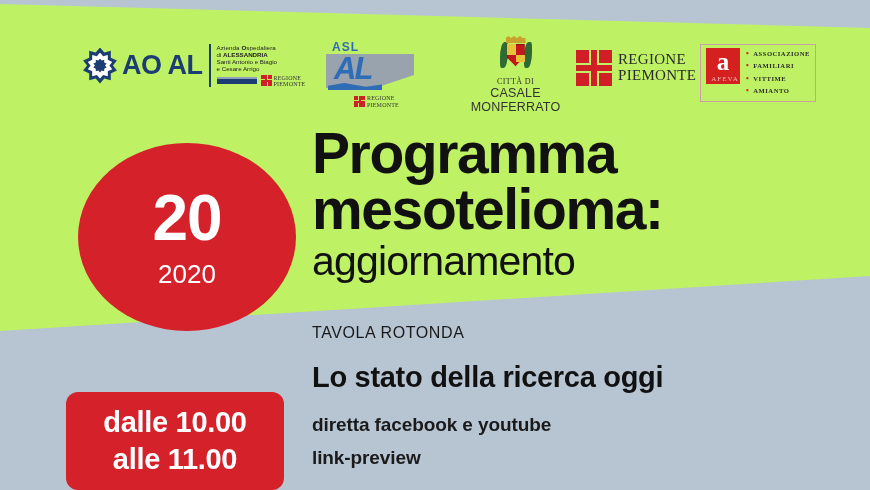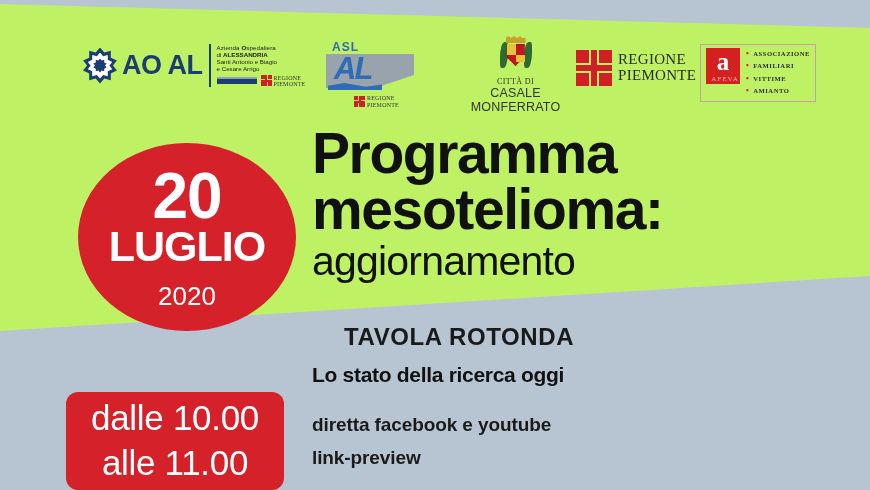--- a/index.html
+++ b/index.html
@@ -199,46 +199,45 @@
   .time-box {
     position:absolute; left:66px; top:392px;
     width:218px; height:98px;
     background:#d4212a;
     border-radius:12px;
     z-index:4;
     color:#fff;
     display:flex; flex-direction:column; justify-content:center; align-items:center;
   }
   .time-box div {
-    font-size:35px; font-weight:normal; line-height:1.28; letter-spacing:-0.3px;
+    font-size:29px; font-weight:bold; line-height:1.28; letter-spacing:-0.3px;
   }
 
   
   .title-block {
     position:absolute; left:312px; top:126px; z-index:3; width:540px;
   }
   .title-1, .title-2 {
     font-size:57px; font-weight:bold; color:#111; line-height:0.98;
     letter-spacing:-1.4px;
   }
   .title-3 {
     font-size:41px; font-weight:normal; color:#111; line-height:1.06;
     letter-spacing:-0.8px; margin-top:2px;
   }
   .round-block {
     position:absolute; left:312px; top:323px; z-index:3; width:540px;
   }
   .round-kicker {
-    font-size:24px; font-weight:bold; color:#1a1a1a; letter-spacing:0.6px;
+    font-size:16px; font-weight:normal; color:#1a1a1a; letter-spacing:0.6px;
     line-height:1.2;
-    margin-left:32px;
   }
   .round-title {
-    font-size:21px; font-weight:bold; color:#111; letter-spacing:-0.3px;
-    line-height:1.2; margin-top:10px;
+    font-size:29px; font-weight:bold; color:#111; letter-spacing:-0.3px;
+    line-height:1.2; margin-top:18px;
   }
   .stream-block {
     position:absolute; left:312px; top:408px; z-index:3; width:540px;
   }
   .stream-block div {
     font-size:19px; font-weight:bold; color:#1a1a1a; line-height:1.75;
     letter-spacing:-0.1px;
   }
 </style>
 </head>
@@ -348,21 +347,20 @@
         <div>FAMILIARI</div>
         <div>VITTIME</div>
         <div>AMIANTO</div>
       </div>
     </div>
 
   </div>
 
   <div class="date-circle">
     <div class="date-day">20</div>
-    <div class="date-month">LUGLIO</div>
     <div class="date-year">2020</div>
   </div>
 
   <div class="time-box">
     <div>dalle 10.00</div>
     <div>alle 11.00</div>
   </div>
 
   <div class="title-block">
     <div class="title-1">Programma</div>

